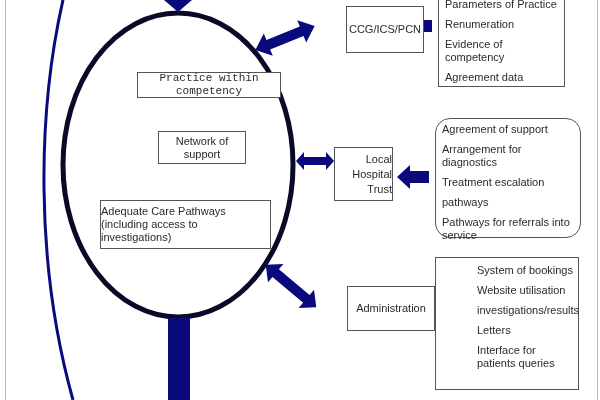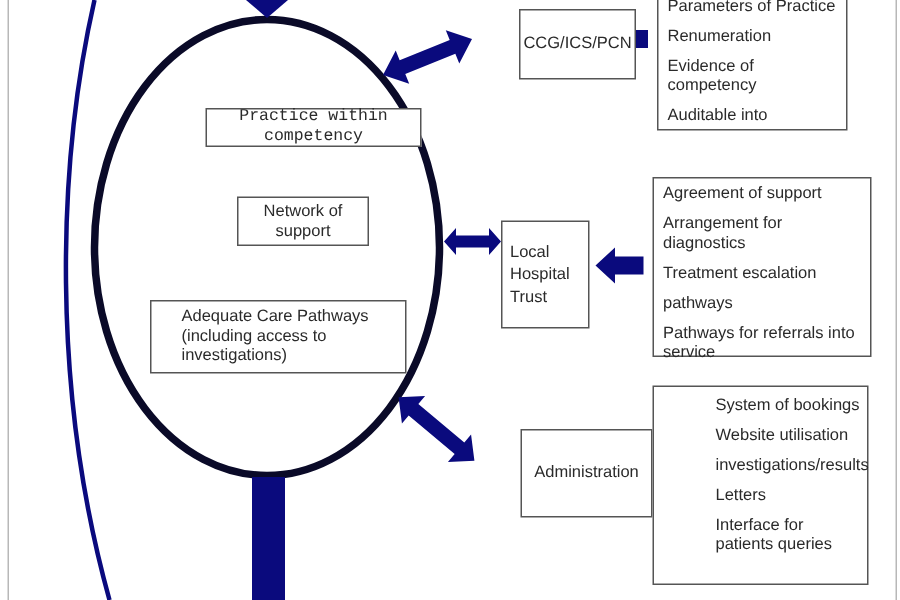--- a/index.html
+++ b/index.html
@@ -46,45 +46,45 @@
   <polygon points="397,177 410,165 410,171 429,171 429,183 410,183 410,189" fill="#0a0a7d"></polygon>
   <polygon points="404,305 414,295 414,300 431,300 431,310 414,310 414,315" fill="#0a0a7d"></polygon>
 </svg>
 
 <div class="box center" style="left:107px;top:72px;width:144px;height:26px;font-family:Liberation Mono, monospace;">
   <span>Practice within competency</span>
 </div>
 <div class="box center" style="left:128px;top:131px;width:88px;height:33px;">
   <span>Network of support</span>
 </div>
-<div class="box left" style="left:100px;top:200px;width:171px;height:49px;padding-left:20px;">
+<div class="box left" style="left:100px;top:200px;width:171px;height:49px;padding-left:0;">
   <div>Adequate Care Pathways</div>
   <div>(including access to investigations)</div>
 </div>
 
 <div class="box center" style="left:316px;top:6px;width:78px;height:47px;">
   <span>CCG/ICS/PCN</span>
 </div>
-<div class="box left" style="left:334px;top:147px;width:59px;height:72px;line-height:15px;">
+<div class="box left" style="left:334px;top:147px;width:59px;height:54px;line-height:15px;align-items:flex-end;">
   <div>Local</div>
   <div>Hospital</div>
   <div>Trust</div>
 </div>
-<div class="box center" style="left:317px;top:286px;width:88px;height:59px;text-align:right;">
+<div class="box center" style="left:317px;top:286px;width:88px;height:45px;text-align:right;">
   <span>Administration</span>
 </div>
 
 <div class="box list" style="left:438px;top:-6px;width:127px;height:93px;padding-top:3px;">
   <div>Parameters of Practice</div>
   <div>Renumeration</div>
   <div>Evidence of competency</div>
-  <div>Auditable into</div>
+  <div>Agreement data</div>
 </div>
 
-<div class="box list" style="left:435px;top:118px;width:146px;height:120px;padding-top:4px;">
+<div class="box list" style="left:435px;top:118px;width:146px;height:120px;padding-top:4px;border-radius:15px;">
   <div>Agreement of support</div>
   <div>Arrangement for diagnostics</div>
   <div style="margin-bottom:0">
     <div>Treatment escalation</div>
     <div style="margin-bottom:7px">pathways</div>
   </div>
   <div>
     <div style="margin-bottom:0">Pathways for referrals into</div>
     <div style="margin-bottom:0">service</div>
   </div>

